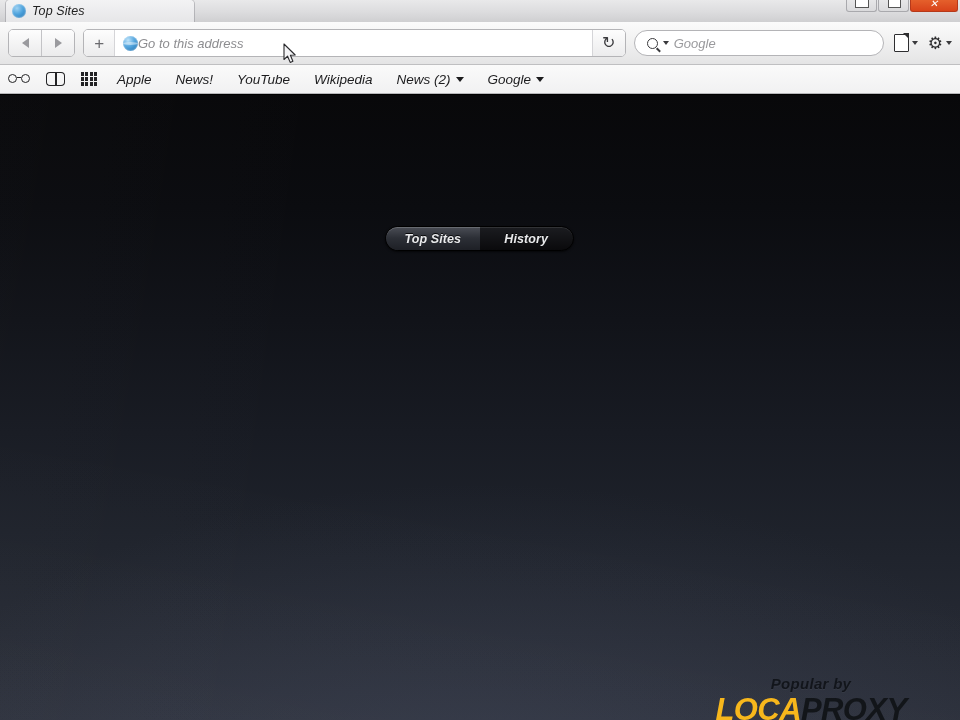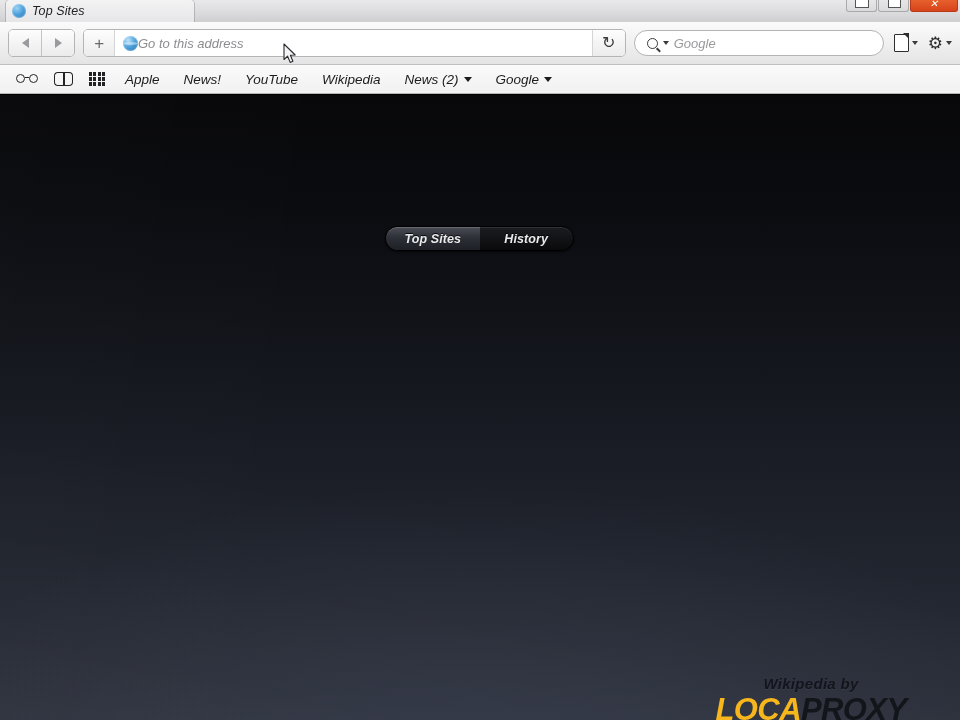--- a/index.html
+++ b/index.html
@@ -323,21 +323,20 @@
   .bookmarkbar {
     position: absolute;
     left: 0; top: 65px;
     width: 960px; height: 29px;
     background: linear-gradient(180deg, #fafafa 0%, #f1f1f2 100%);
     border-bottom: 1px solid #b6b6b9;
     display: flex;
     align-items: center;
     gap: 0;
     box-sizing: border-box;
-    padding-left: 8px;
   }
   .bm-icon {
     padding: 0 8px;
     display: flex;
     align-items: center;
     height: 100%;
   }
   .glasses {
     position: relative;
     width: 22px; height: 11px;
@@ -631,21 +630,21 @@
 
     <div class="content">
       <div class="content-noise"></div>
 
       <div class="segmented">
         <div class="seg selected">Top Sites</div>
         <div class="seg">History</div>
       </div>
 
       <div class="watermark">
-        <div class="wm-prepared">Wikipedia by</div>
+        <div class="wm-prepared">Popular by</div>
         <div class="wm-logo">
           <span class="wm-loca">LOCA</span><span class="wm-proxy">PROXY</span>
         </div>
 
       </div>
 
     </div>
 
   </div>
 

